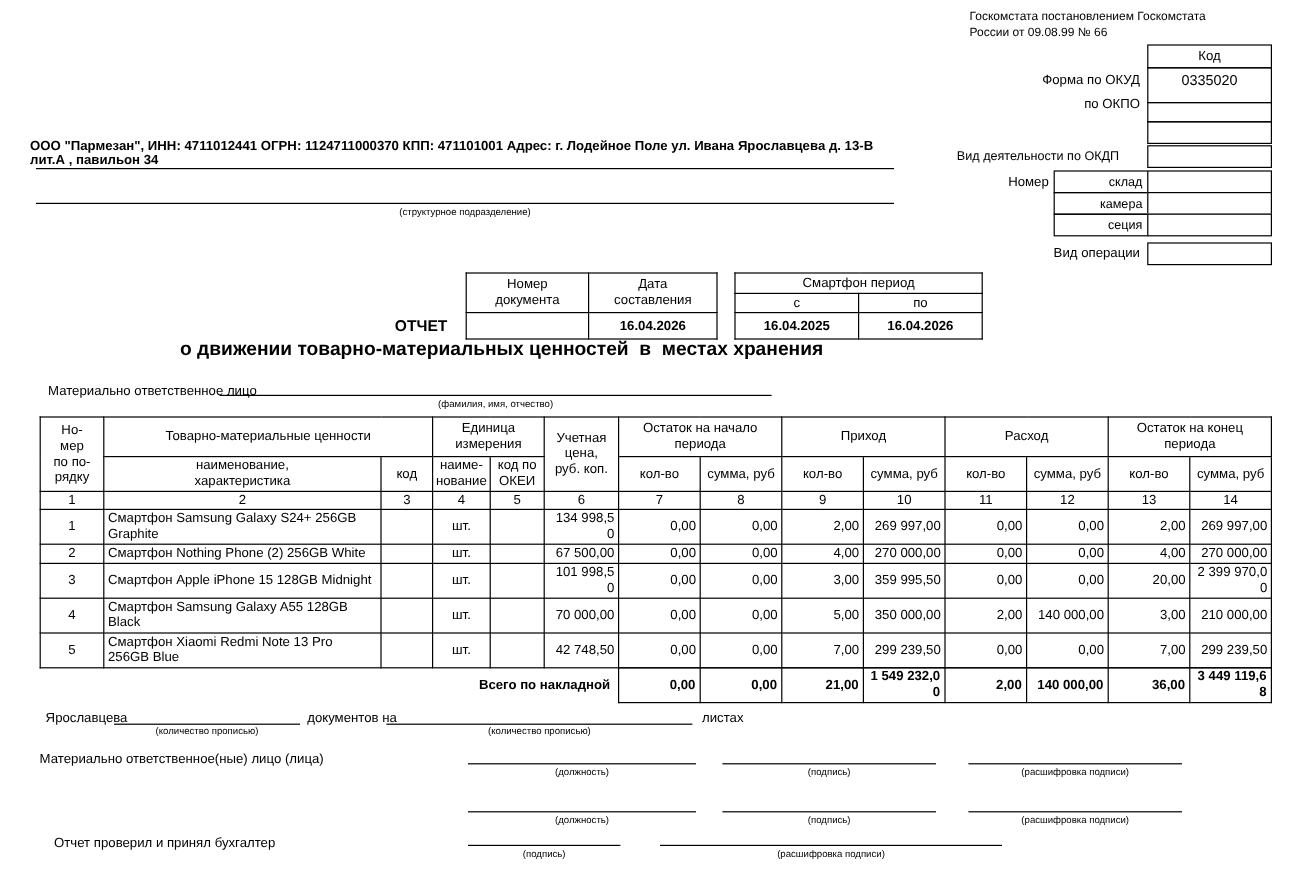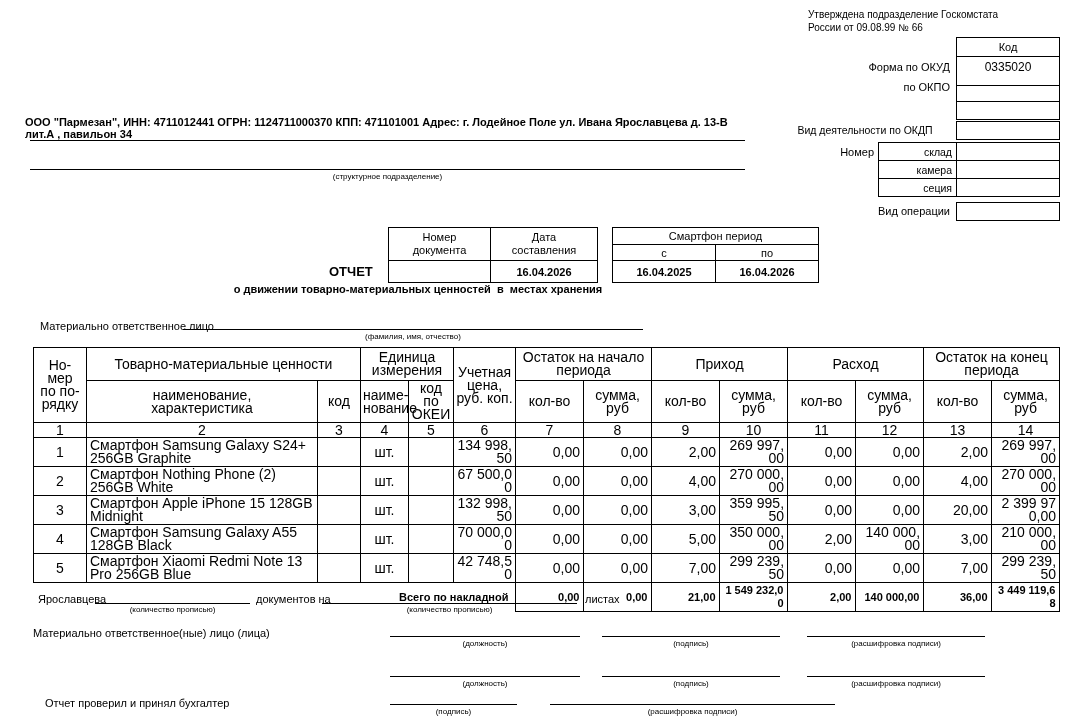--- a/index.html
+++ b/index.html
@@ -21,21 +21,21 @@
   .boxcol > div { border:1px solid #000; width:104px; margin-top:-1px; text-align:center; }
   .cell-box { border:1px solid #000; position:absolute; background:#fff; }
   .lblcell { border:1px solid #000; position:absolute; text-align:right; padding-right:4px; font-size:10.5px; }
 
   
   table { border-collapse:collapse; table-layout:fixed; }
   .btbl td { border:1px solid #000; vertical-align:middle; }
   .doc-tbl td, .per-tbl td { text-align:center; font-size:11px; }
 
   
-  .gt { width:1026px; font-size:14px; }
+  .gt { width:1026px; font-size:11px; }
   .gt td { border:1px solid #000; padding:1px 3px; vertical-align:middle; line-height:13px; }
   .gt thead td { text-align:center; padding:1px 2px; }
   .gt thead tr:first-child td { height:33px; }
   .gt thead tr:last-child td { height:24px; }
   td.cnum { height:15px; padding:0 2px; text-align:center; line-height:13px; }
   .gt td.c0 { text-align:center; }
   .gt td.c1 { text-align:left; }
   .gt td.c2, .gt td.c3, .gt td.c4 { text-align:center; }
   .gt td.c5, .gt td.c6, .gt td.c7, .gt td.c8, .gt td.c9,
   .gt td.c10, .gt td.c11, .gt td.c12, .gt td.c13 { text-align:right; word-break:break-all; }
@@ -44,21 +44,21 @@
   .tot-tbl td { vertical-align:middle; line-height:13px; }
   .tot-tbl td.lbl { border:none; text-align:right; padding-right:6px; font-weight:bold; }
   .tot-tbl td.val { border:1px solid #000; text-align:right; padding:1px 3px; font-weight:bold; word-break:break-all; height:26px; }
 </style>
 </head>
 <body>
 
 <div class="page">
 
   <div class="abs note" style="left:808px; top:9px; width:260px;">
-    <div>Утверждена подразделение Госкомстата</div>
+    <div>Госкомстата постановлением Госкомстата</div>
     <div>России от 09.08.99 № 66</div>
   </div>
 
   <div class="abs boxcol" style="left:956px; top:38px;">
     <div style="height:20px; line-height:19px;">Код</div>
     <div style="height:30px; line-height:20px; font-size:12px;">0335020</div>
     <div style="height:17px;"></div>
     <div style="height:19px;"></div>
   </div>
   <div class="abs rt" style="left:800px; top:61px; width:150px;">Форма по ОКУД</div>
@@ -78,21 +78,21 @@
 
   <div class="abs rt" style="left:800px; top:205px; width:150px;">Вид операции</div>
   <div class="cell-box" style="left:956px; top:202px; width:104px; height:19px;"></div>
 
   <div class="abs b" style="left:25px; top:116px; width:712px; line-height:12px;">ООО "Пармезан", ИНН: 4711012441 ОГРН: 1124711000370  КПП: 471101001 Адрес: г. Лодейное Поле ул. Ивана Ярославцева д. 13-В лит.А , павильон 34</div>
   <div class="abs uline" style="left:30px; top:129px; width:715px; height:12px;"></div>
   <div class="abs uline" style="left:30px; top:158px; width:715px; height:12px;"></div>
   <div class="abs cap" style="left:30px; top:172px; width:715px;">(структурное подразделение)</div>
 
   <div class="abs b" style="left:329px; top:264px; font-size:13px;">ОТЧЕТ</div>
-  <div class="abs b ct" style="left:138px; top:283px; width:560px; font-size:11px; white-space:pre;">о движении товарно-материальных ценностей  в  местах хранения</div>
+  <div class="abs b ct" style="left:138px; top:283px; width:560px; font-size:16px; white-space:pre;">о движении товарно-материальных ценностей  в  местах хранения</div>
 
   <table class="abs btbl doc-tbl" style="left:388px; top:227px;">
     <colgroup>
         <col style="width:102px">
         <col style="width:107px">
       </colgroup>
     <tbody>
         <tr>
       <td class="pre" style="height:33px; line-height:13px;">Номер
 документа</td>
@@ -233,21 +233,21 @@
             <td class="c11">0,00</td>
             <td class="c12">4,00</td>
             <td class="c13">270 000,00</td>
           </tr>
           <tr>
             <td class="c0">3</td>
             <td class="c1">Смартфон Apple iPhone 15 128GB Midnight</td>
             <td class="c2"></td>
             <td class="c3">шт.</td>
             <td class="c4"></td>
-            <td class="c5">132 998,50</td>
+            <td class="c5">101 998,50</td>
             <td class="c6">0,00</td>
             <td class="c7">0,00</td>
             <td class="c8">3,00</td>
             <td class="c9">359 995,50</td>
             <td class="c10">0,00</td>
             <td class="c11">0,00</td>
             <td class="c12">20,00</td>
             <td class="c13">2 399 970,00</td>
           </tr>
           <tr>

